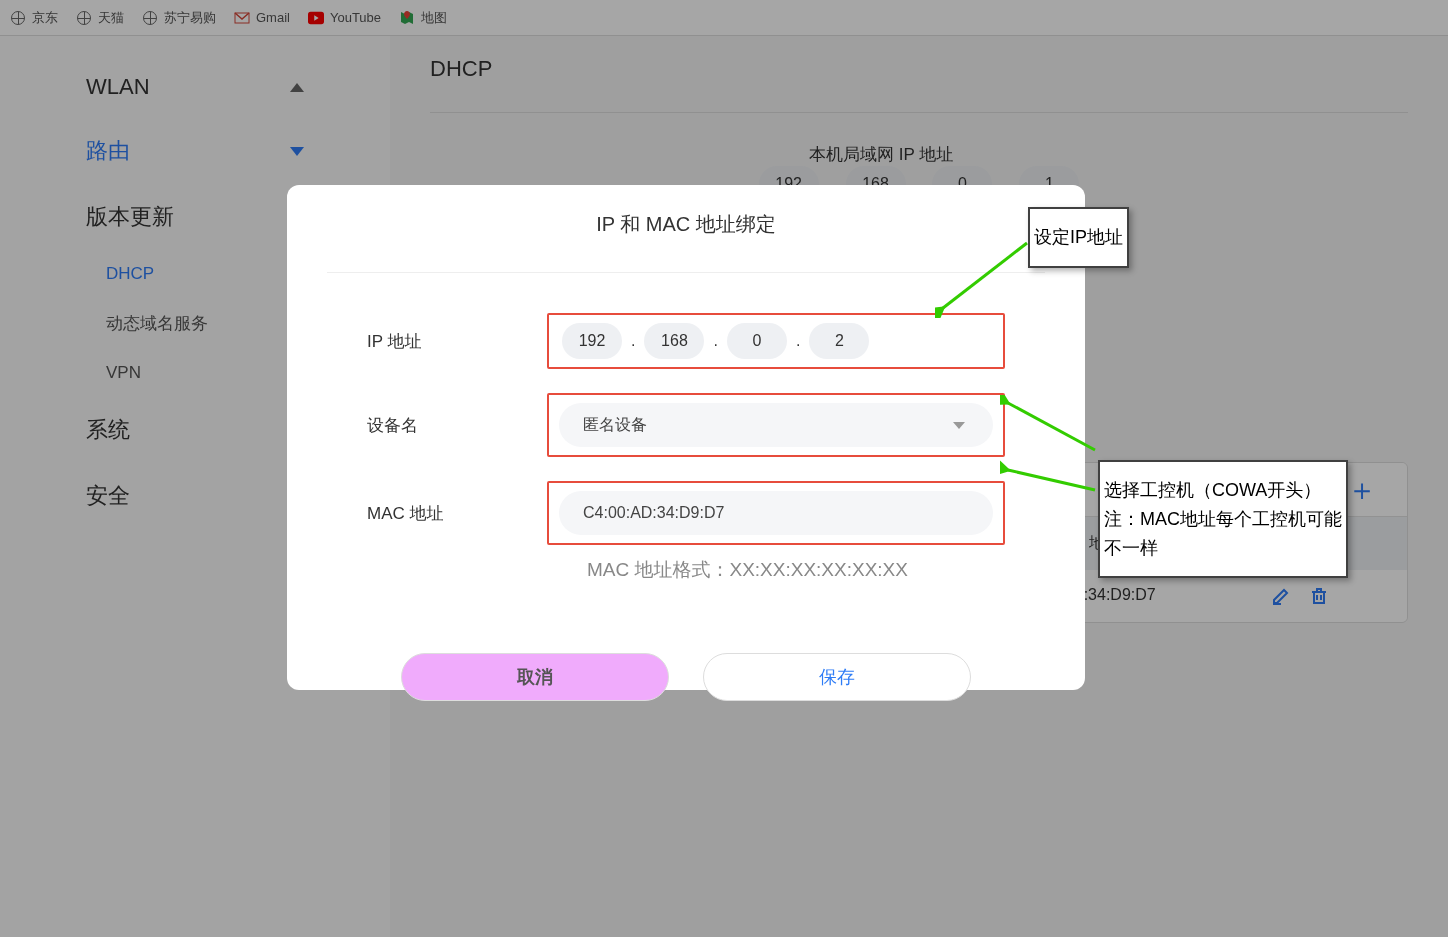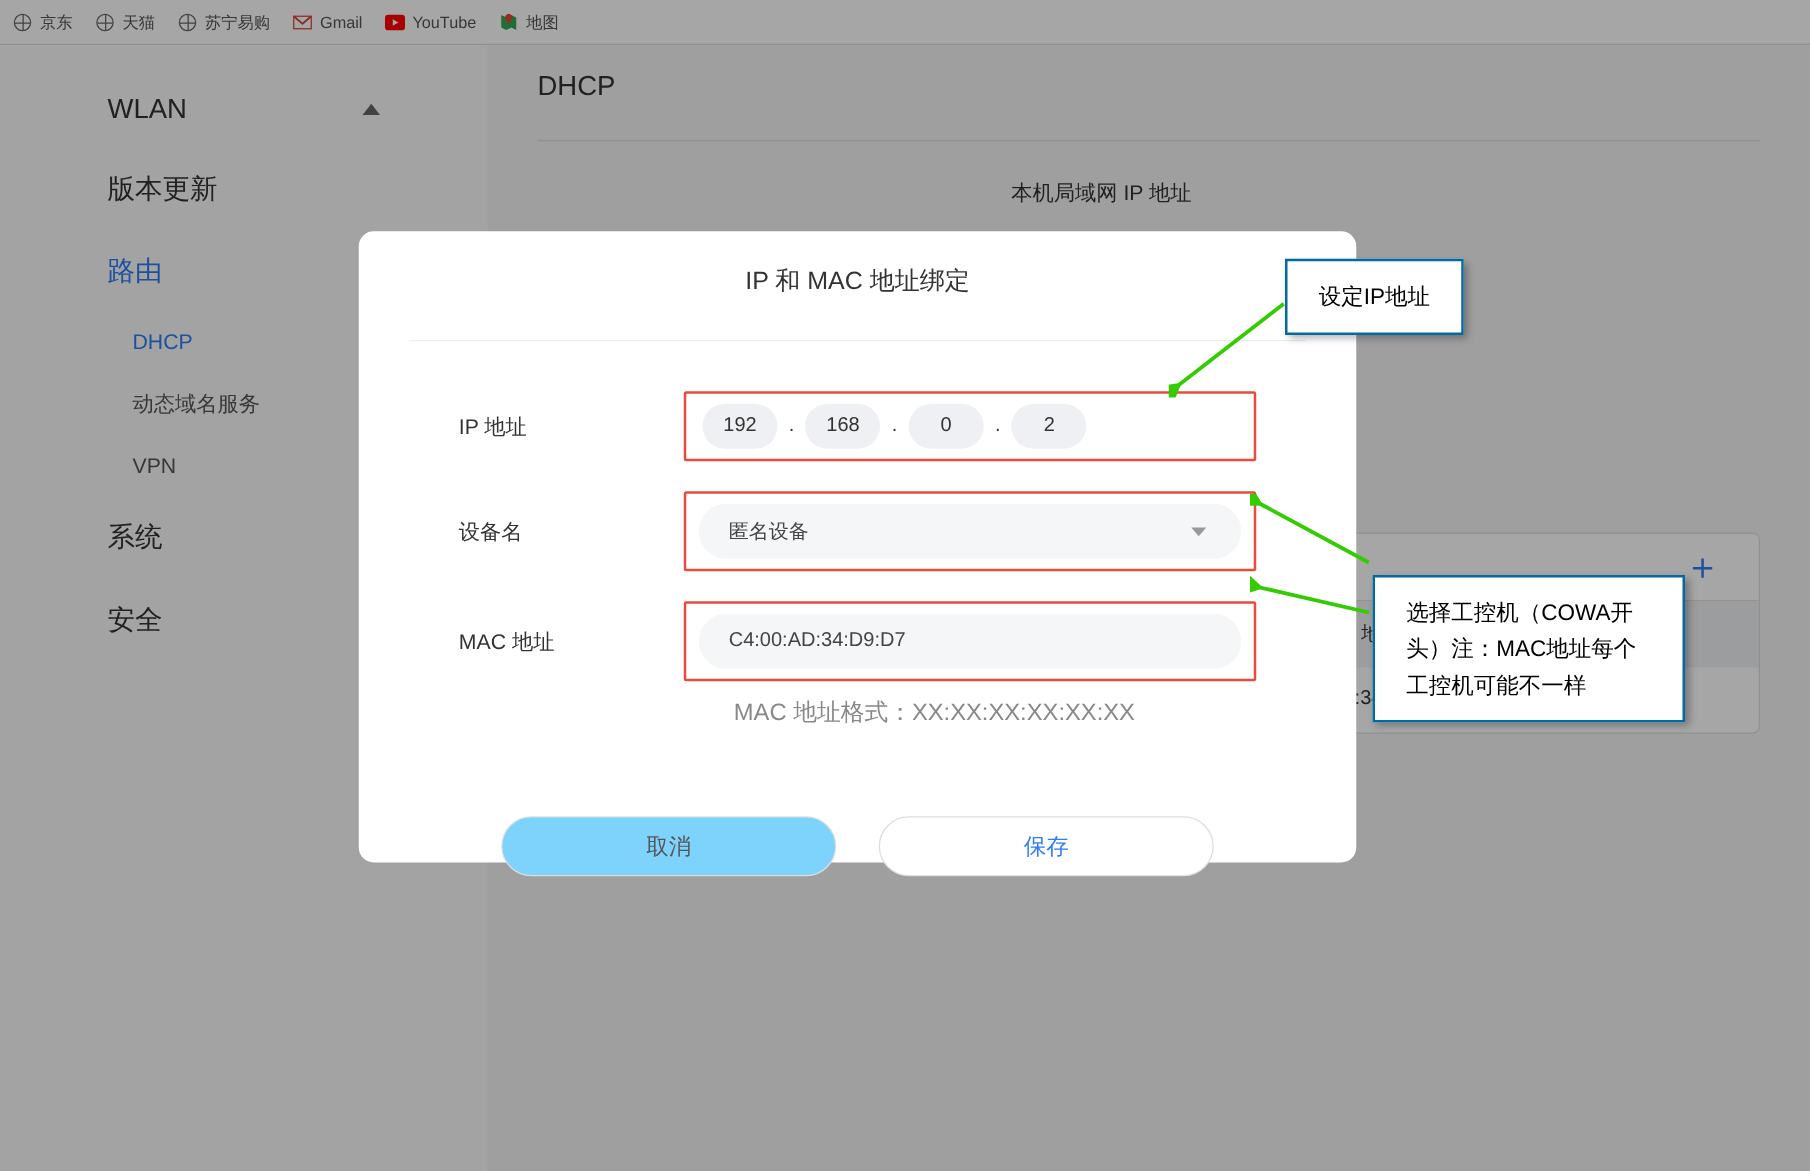--- a/index.html
+++ b/index.html
@@ -52,25 +52,25 @@
 .modal-sep { border-top: 1px solid #eee; margin: 0 40px 40px; }
 .form-row { display: flex; align-items: center; padding: 0 80px; margin-bottom: 24px; min-height: 54px; }
 .form-label { width: 180px; font-size: 17px; color: #333; }
 .form-ctrl { flex: 1; }
 .red-box { border: 2px solid #e74c3c; padding: 8px 10px; border-radius: 2px; }
 .input-pill { background: #f5f6f8; border-radius: 24px; height: 44px; display: flex; align-items: center; padding: 0 24px; font-size: 16px; color: #444; position: relative; border: none; width: 100%; }
 .dropdown-arrow { position: absolute; right: 28px; width: 0; height: 0; border-left: 6px solid transparent; border-right: 6px solid transparent; border-top: 7px solid #999; }
 .hint { color: #888; font-size: 19px; margin-left: 300px; margin-top: -12px; margin-bottom: 40px; }
 .modal-buttons { display: flex; justify-content: center; gap: 34px; margin-top: 70px; }
 .btn { width: 268px; height: 48px; border-radius: 24px; display: flex; align-items: center; justify-content: center; font-size: 18px; cursor: pointer; }
-.btn-cancel { background: #7dd3fc; border: 1px solid #ddd; color: #555; }
+.btn-cancel { background: #f0abfc; border: 1px solid #ddd; color: #555; font-weight: bold; }
 .btn-save { background: #fff; border: 1px solid #ddd; color: #2e7cf6; }
 
 
-.callout { position: absolute; z-index: 30; background: #fff; border: 2px solid #0369a1; padding: 14px 25px; font-size: 18px; color: #000; line-height: 1.6; box-shadow: 3px 3px 6px rgba(0,0,0,0.3); }
+.callout { position: absolute; z-index: 30; background: #fff; border: 2px solid #404040; padding: 14px 4px; font-size: 18px; color: #000; line-height: 1.6; box-shadow: 3px 3px 6px rgba(0,0,0,0.3); }
 .callout1 { left: 1028px; top: 207px; }
 .callout2 { left: 1098px; top: 460px; width: 250px; }
 
 .arrow-svg { position: absolute; z-index: 25; pointer-events: none; }
 </style>
 </head>
 <body>
 
 <div class="bookmarks">
   <div class="bm-item">
@@ -120,43 +120,49 @@
     </div>
 </div>
 
 <div class="page">
 
   <div class="sidebar">
     <div class="side-item">
         <span>WLAN</span>
         <span class="chev-up"></span>
       </div>
-    <div class="side-item">
-        <span>版本更新</span>
-      </div>
     <div class="side-item blue">
         <span>路由</span>
         <span class="chev-down"></span>
+      </div>
+    <div class="side-item">
+        <span>版本更新</span>
       </div>
     <div class="side-sub active">DHCP</div>
     <div class="side-sub">动态域名服务</div>
     <div class="side-sub">VPN</div>
     <div class="side-item">
         <span>系统</span>
       </div>
     <div class="side-item">
         <span>安全</span>
       </div>
   </div>
 
   <div class="content">
     <h2>DHCP</h2>
     <div class="divider"></div>
     <div class="row">
       <div class="row-label">本机局域网 IP 地址</div>
+      <div>
+        <span class="ip-oct">192</span><span class="dot">.</span>
+        <span class="ip-oct">168</span><span class="dot">.</span>
+        <span class="ip-oct">0</span><span class="dot">.</span>
+        <span class="ip-oct">1</span>
+      </div>
     </div>
 
     <div class="tbl-wrap">
       <div class="tbl-head-top">
         <span class="plus">＋</span>
       </div>
       <div class="tbl-header">
         <div>序号</div>
         <div>IP 地址</div>
         <div>设备名</div>

